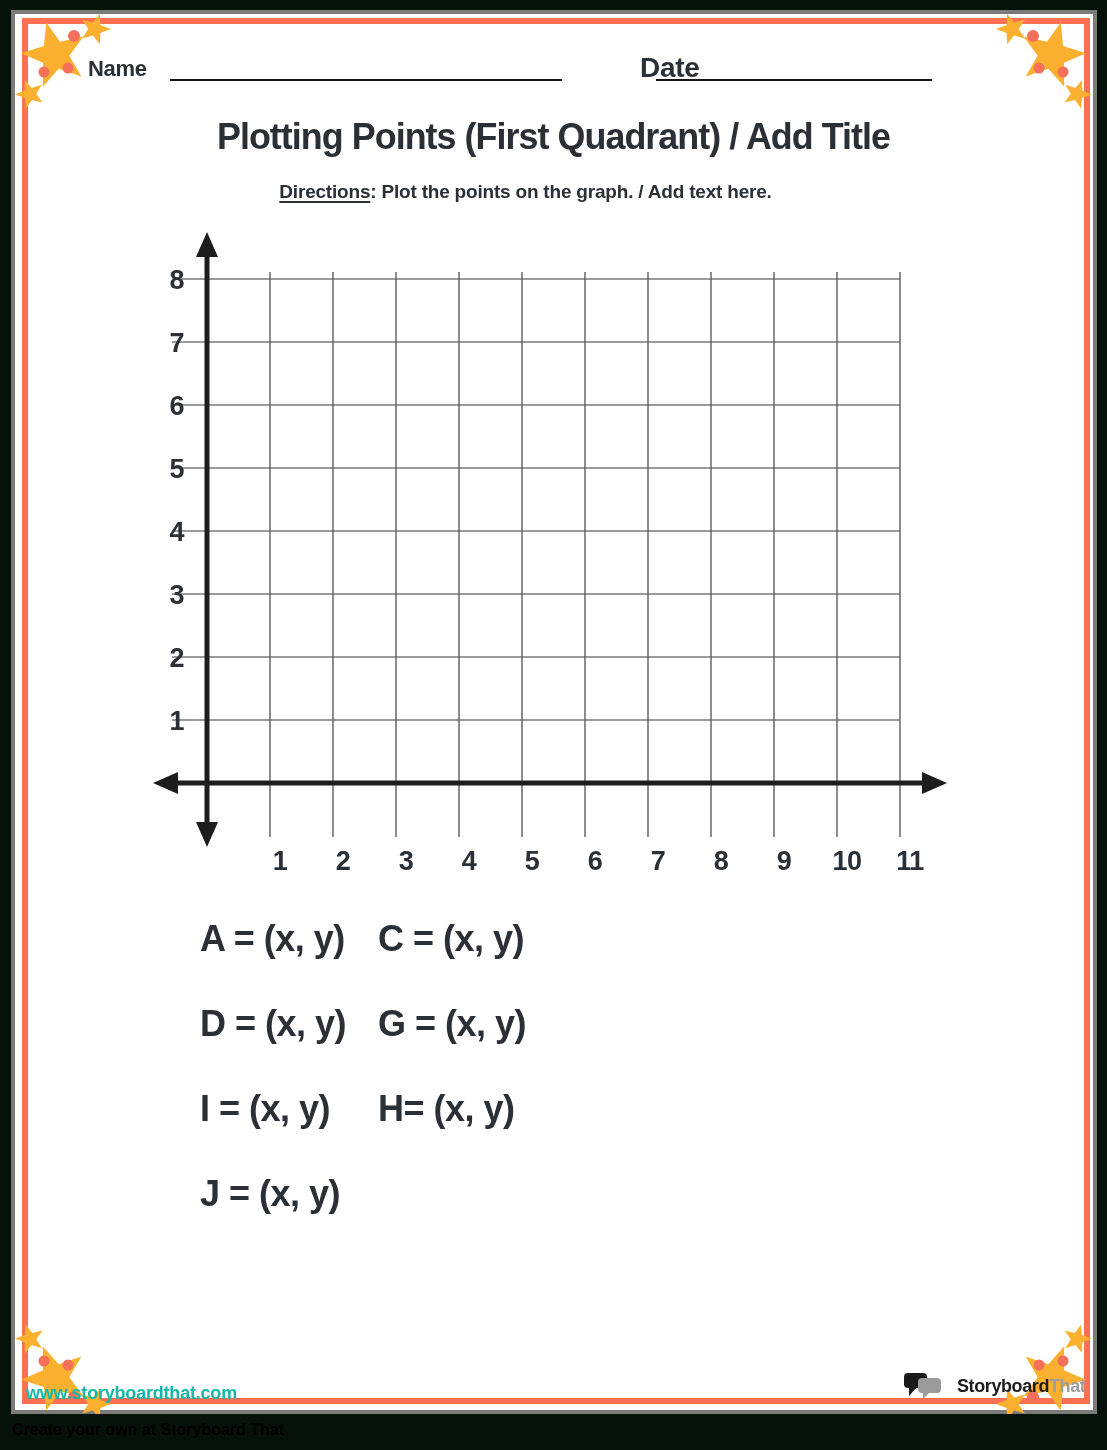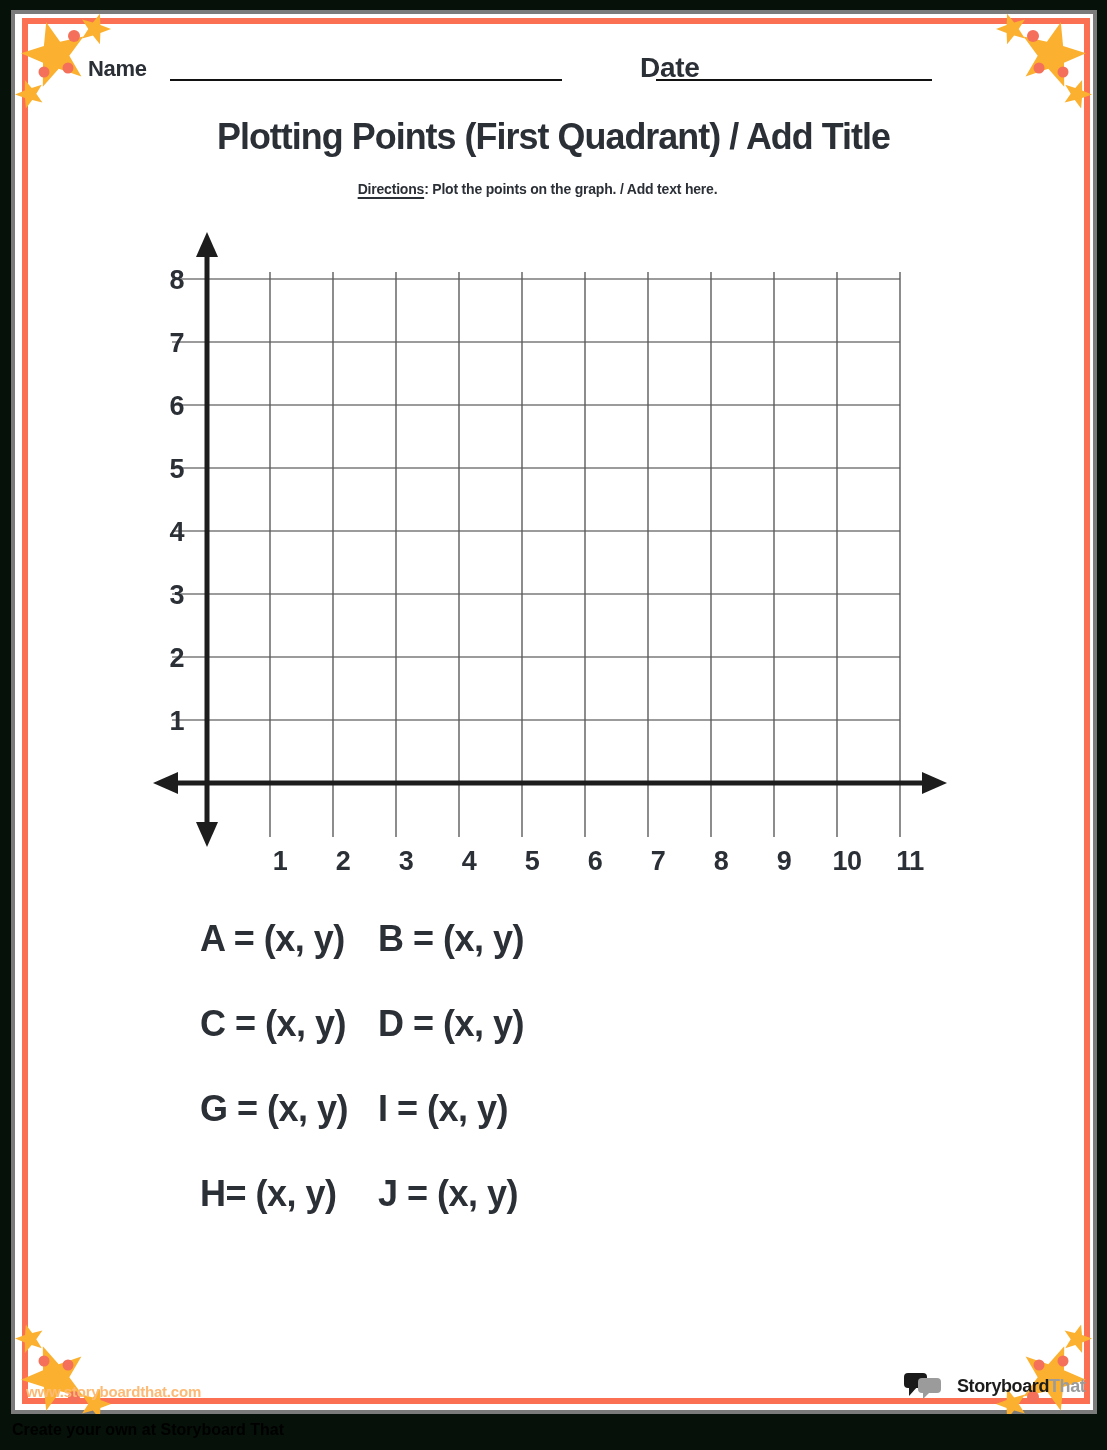--- a/index.html
+++ b/index.html
@@ -32,34 +32,34 @@
   .name-label{position:absolute; left:88px; top:56px; font-size:22px; font-weight:800; letter-spacing:-0.3px;text-align:center;}
   .date-label{position:absolute; left:592px; top:52px; font-size:28px; font-weight:800; letter-spacing:-0.3px;margin-left:48px;}
   .name-line{position:absolute; left:170px; top:79px; width:392px; height:2px; background:#121212;}
   .date-line{position:absolute; left:656px; top:79px; width:276px; height:2px; background:#121212;}
 
   .title{
     position:absolute; left:0; top:116px; width:1107px; text-align:center;
     font-size:37px; font-weight:800; letter-spacing:-1px; transform:scaleX(0.97);
   }
   .directions{
-    position:absolute; left:16px; top:181px; width:1043px; text-align:center;
-    font-size:14px; font-weight:700; letter-spacing:-0.2px;
+    position:absolute; left:4px; top:181px; width:1043px; text-align:center;
+    font-size:19px; font-weight:700; letter-spacing:-0.2px;
   }
   .dir-label{text-decoration:underline; text-decoration-thickness:2px; text-underline-offset:3px;}
 
   #grid-svg{position:absolute; left:140px; top:223px;}
   .tick{font-family:"Liberation Sans",sans-serif; font-size:27px; font-weight:800; fill:var(--ink); letter-spacing:-0.5px;}
 
   .answers{
     position:absolute; left:200px; top:918px;
     display:grid; grid-template-columns:178px auto; grid-auto-rows:85px;
     font-size:36px; font-weight:700; letter-spacing:-0.5px;
   }
-  .website{position:absolute; left:26px; top:1383px; font-size:15px; font-weight:700; color:#fdba74; letter-spacing:-0.2px;}
+  .website{position:absolute; left:26px; top:1383px; font-size:18px; font-weight:700; color:#14b8a6; letter-spacing:-0.2px;}
   .logo{position:absolute; left:903px; top:1372px; display:flex; align-items:center; gap:14px;}
   .logo-text{font-size:18px; font-weight:700; letter-spacing:-0.4px; color:#1C1C1C; white-space:nowrap;}
   .logo-that{color:var(--logo-gray);}
   .tagline{position:absolute; left:12px; top:1421px; font-size:16px; font-weight:700; color:#000;}
 </style>
 </head>
 <body>
 
 <div class="stage">
 
@@ -152,21 +152,20 @@
       <line x1="67" y1="28" x2="67" y2="605" stroke="#1D1D1D" stroke-width="5"></line>
       <line x1="34" y1="560" x2="786" y2="560" stroke="#1D1D1D" stroke-width="5"></line>
       <polygon points="67,9 56,34 78,34" fill="#1D1D1D"></polygon>
       <polygon points="67,624 56,599 78,599" fill="#1D1D1D"></polygon>
       <polygon points="13,560 38,549 38,571" fill="#1D1D1D"></polygon>
       <polygon points="807,560 782,549 782,571" fill="#1D1D1D"></polygon>
     </svg>
 
   <div class="answers">
     <div>A = (x, y)</div>
-    <div>B = (x, y)</div>
     <div>C = (x, y)</div>
     <div>D = (x, y)</div>
     <div>G = (x, y)</div>
     <div>I = (x, y)</div>
     <div>H= (x, y)</div>
     <div>J = (x, y)</div>
   </div>
 
   <div class="website">www.storyboardthat.com</div>
 

